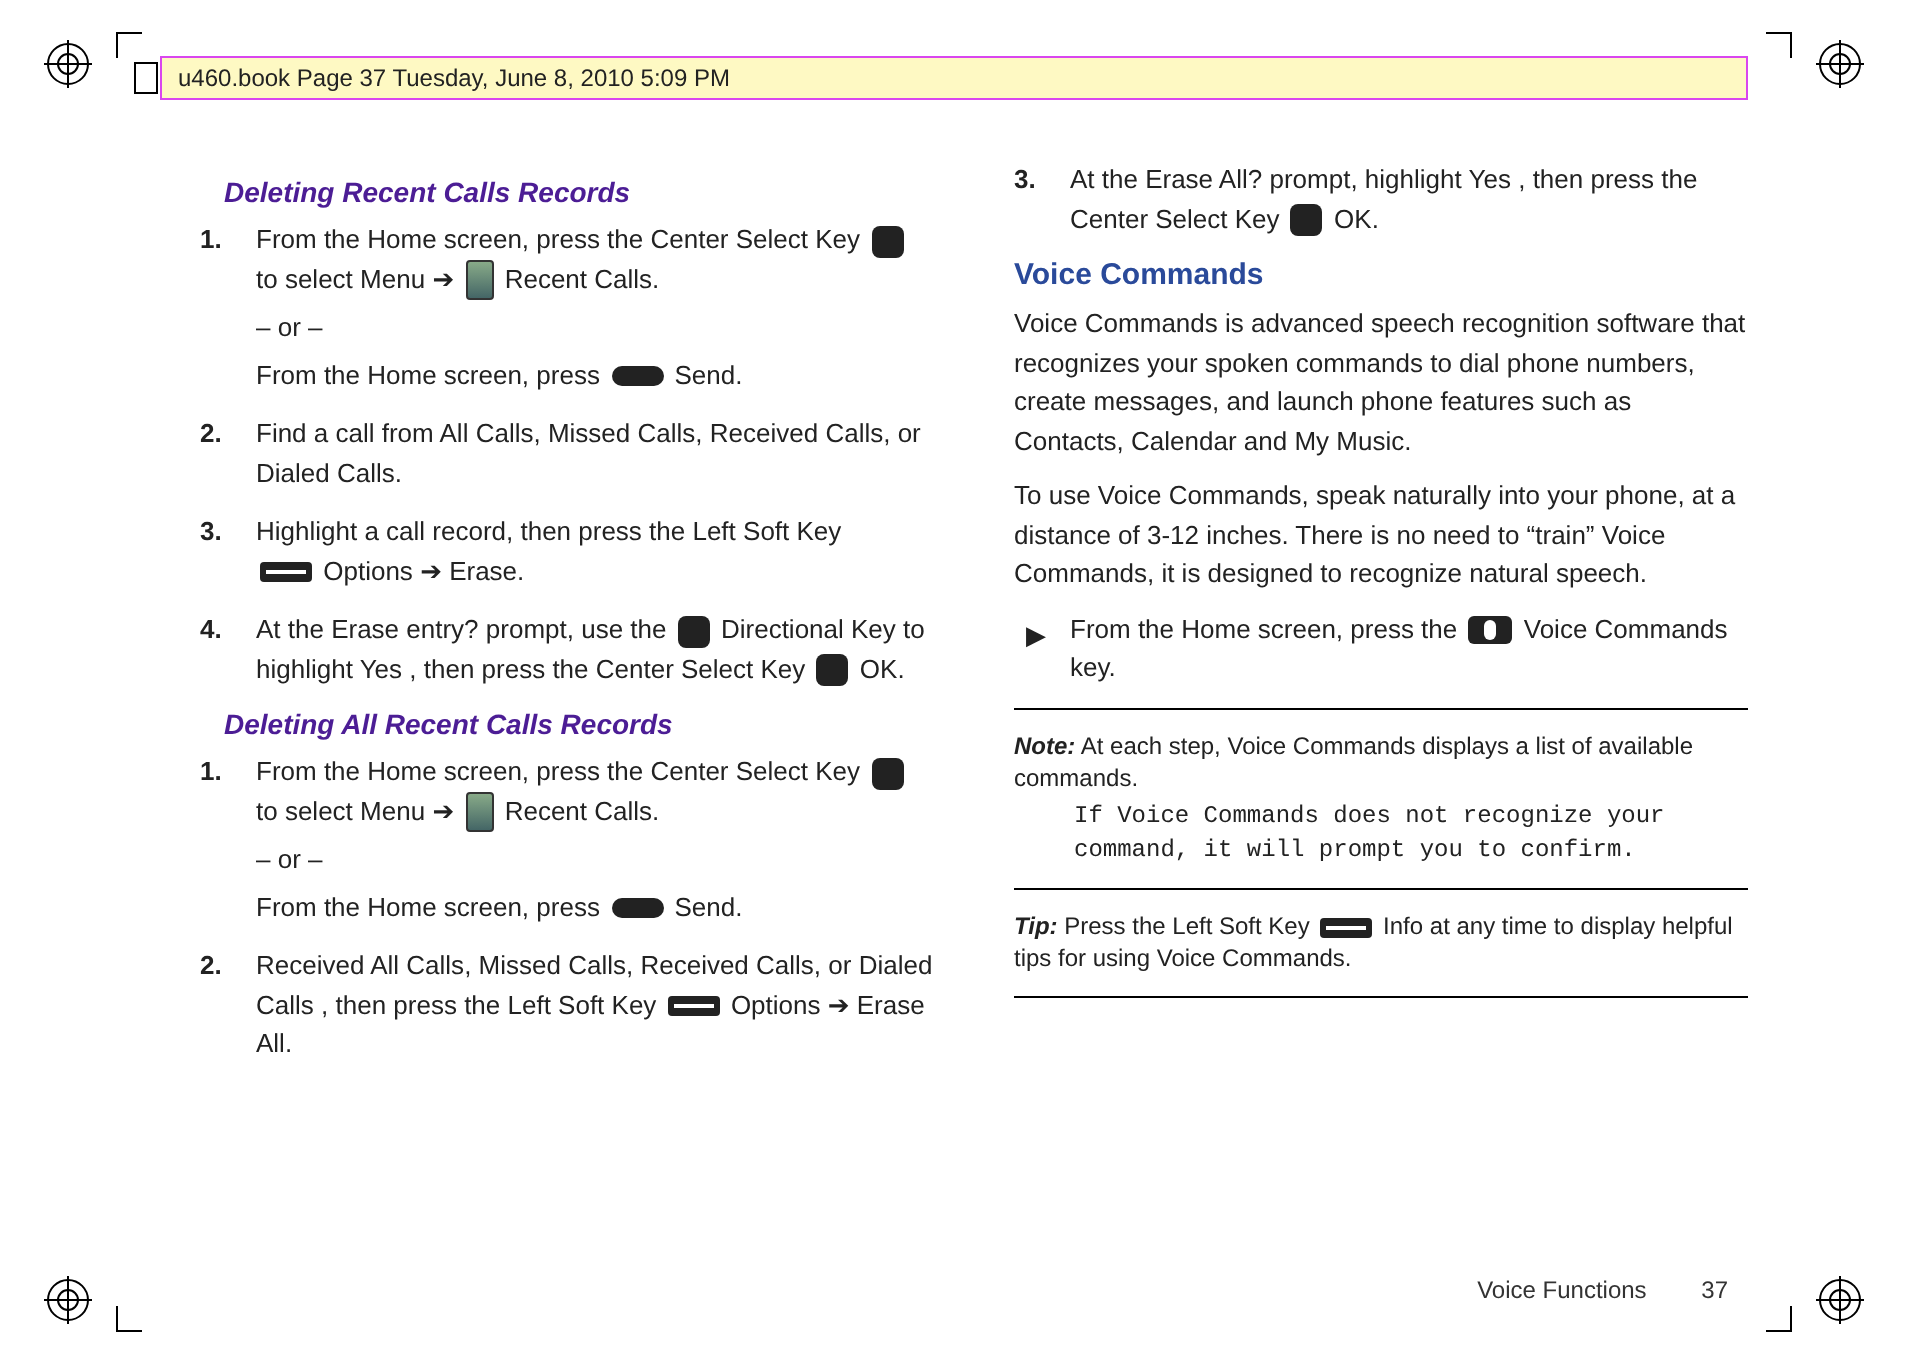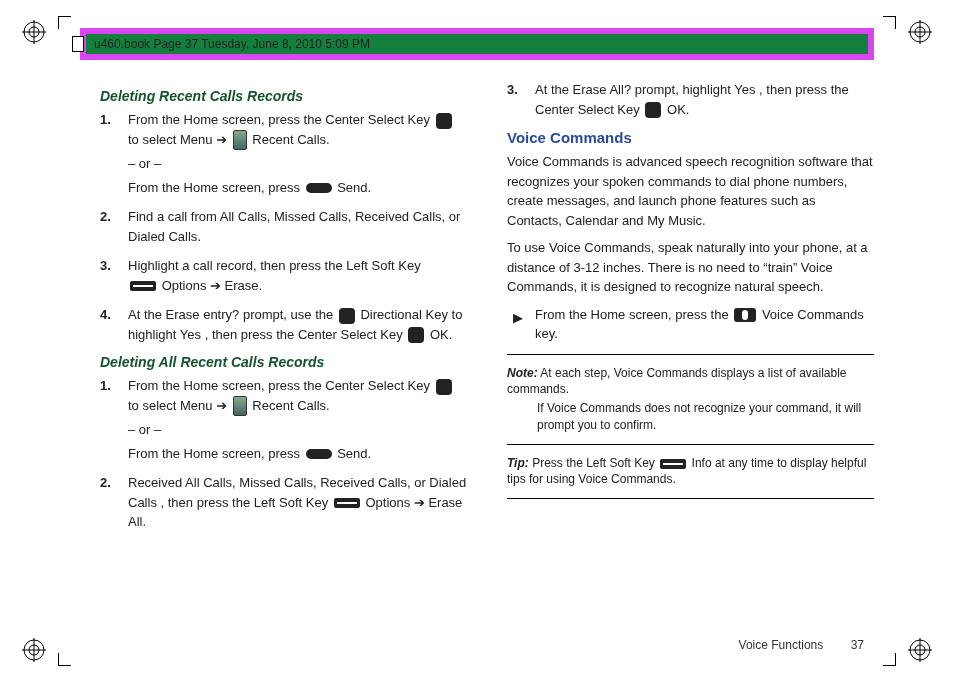--- a/index.html
+++ b/index.html
@@ -32,24 +32,24 @@
   }
   .ctl { top: 16px; left: 58px; border-right: none; border-bottom: none; }
   .ctr { top: 16px; right: 58px; border-left: none; border-bottom: none; }
   .cbl { bottom: 16px; left: 58px; border-right: none; border-top: none; }
   .cbr { bottom: 16px; right: 58px; border-left: none; border-top: none; }
   .header-bar {
     position: absolute;
     top: 28px;
     left: 80px;
     right: 80px;
-    border: 6px solid #d946ef;
+    border: 1px solid #d946ef;
     padding: 3px 8px;
     font-size: 12px;
-    background: #15803d;
+    background: #fef9c3;
   }
   .header-bar::before {
     content: "";
     position: absolute;
     left: -14px;
     top: 50%;
     width: 10px;
     height: 14px;
     border: 1px solid #000;
     transform: translateY(-50%);
@@ -62,25 +62,25 @@
     right: 80px;
     bottom: 60px;
     display: flex;
     gap: 40px;
   }
   .col {
     flex: 1;
     min-width: 0;
   }
   .subhead {
-    color: #14532d;
+    color: #4c1d95;
     font-style: italic;
     font-weight: bold;
     font-size: 14px;
-    margin: 8px 0 6px 0;
+    margin: 8px 0 6px 12px;
   }
   .sect {
     color: #2a4a9a;
     font-weight: bold;
     font-size: 15px;
     margin: 10px 0 6px 0;
   }
   ol {
     list-style: none;
     padding: 0;
@@ -125,21 +125,21 @@
     content:""; position:absolute; left:8px; top:2px; width:6px; height:10px; background:#fff; border-radius:3px;
   }
   .arrow-bullet {
     position: absolute;
     left: -22px;
     top: 3px;
   }
   .hr { border: none; border-top: 1px solid #000; margin: 10px 0; }
   .note { font-size: 12px; line-height: 1.4; }
   .note .nb { font-weight: bold; font-style: italic; }
-  .note .body { display: block; margin-left: 30px; margin-top: 2px; }
+  .note .body { display: block; margin-left: 30px; margin-top: 2px; font-family: Liberation Mono, monospace; }
   .footer {
     position: absolute;
     bottom: 30px;
     right: 90px;
     font-size: 12px;
     color: #333;
   }
   .footer .pg { margin-left: 24px; }
   b { font-weight: normal; }
 </style>

